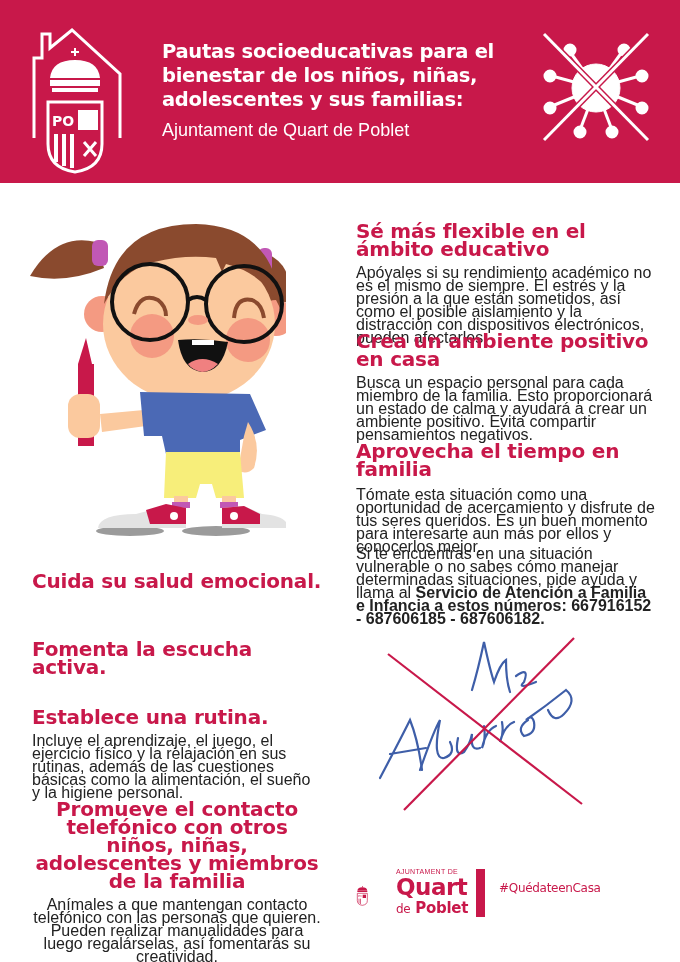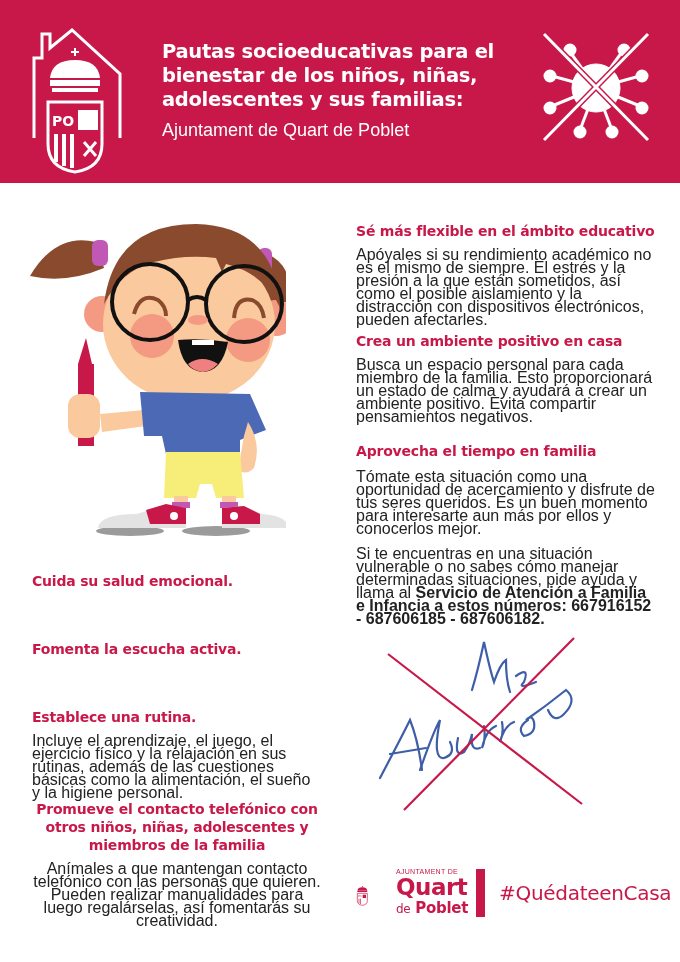--- a/index.html
+++ b/index.html
@@ -7,32 +7,32 @@
   body { position: relative; font-family: "Liberation Sans", sans-serif; color: #1a1a1a; }
 
   .header { position: absolute; left: 0; top: 0; width: 680px; height: 183px; background: #c8184a; }
   .header .crest { position: absolute; left: 28px; top: 26px; width: 98px; height: 150px; }
   .header .virus { position: absolute; left: 540px; top: 32px; width: 112px; height: 110px; }
   .header .title { position: absolute; left: 162px; top: 40px; width: 380px; color: #fff; font-family: "DejaVu Sans", sans-serif; font-weight: bold; font-size: 19.5px; line-height: 24px; letter-spacing: -0.3px; }
   .header .subtitle { position: absolute; left: 162px; top: 120px; color: #fff; font-size: 18px; font-family: "Liberation Sans", sans-serif; letter-spacing: 0; }
 
   .girl { position: absolute; left: 26px; top: 214px; width: 260px; height: 330px; }
 
-  .sec-title { color: #c8184a; font-family: "DejaVu Sans", sans-serif; font-weight: bold; font-size: 14px; line-height: 18px; letter-spacing: -0.2px; }
+  .sec-title { color: #c8184a; font-family: "DejaVu Sans", sans-serif; font-weight: bold; font-size: 20px; line-height: 18px; letter-spacing: -0.2px; }
   .sec-body { font-size: 16px; line-height: 13px; color: #222; margin-top: 8px; }
   .sec-body b { font-weight: bold; }
 
   .col-r { position: absolute; left: 356px; width: 300px; }
   .col-l { position: absolute; left: 32px; width: 290px; }
 
   .abu { position: absolute; left: 360px; top: 630px; width: 230px; height: 190px; }
 
   .footer-logo { position: absolute; left: 356px; top: 866px; width: 120px; height: 60px; }
   .footer-bar { position: absolute; left: 476px; top: 869px; width: 9px; height: 48px; background: #c8184a; }
-  .hashtag { position: absolute; left: 499px; top: 881px; color: #c8184a; font-size: 20px; font-family: "DejaVu Sans", sans-serif; letter-spacing: -0.3px; }
+  .hashtag { position: absolute; left: 499px; top: 881px; color: #c8184a; font-size: 12px; font-family: "DejaVu Sans", sans-serif; letter-spacing: -0.3px; }
   .fl-small { position: absolute; left: 396px; top: 868px; font-size: 7px; color: #c8184a; letter-spacing: 0.3px; }
   .fl-big { position: absolute; left: 396px; top: 874px; font-size: 23px; font-weight: bold; color: #c8184a; font-family: "DejaVu Sans", sans-serif; letter-spacing: -0.5px; }
   .fl-mid { position: absolute; left: 396px; top: 899px; font-size: 15px; font-weight: bold; color: #c8184a; font-family: "DejaVu Sans", sans-serif; letter-spacing: -0.3px; }
   .fl-mid span.de { font-size: 12px; font-weight: normal; }
 </style>
 </head>
 <body>
 
 <div class="header">
   <svg class="crest" viewBox="0 0 98 150">

